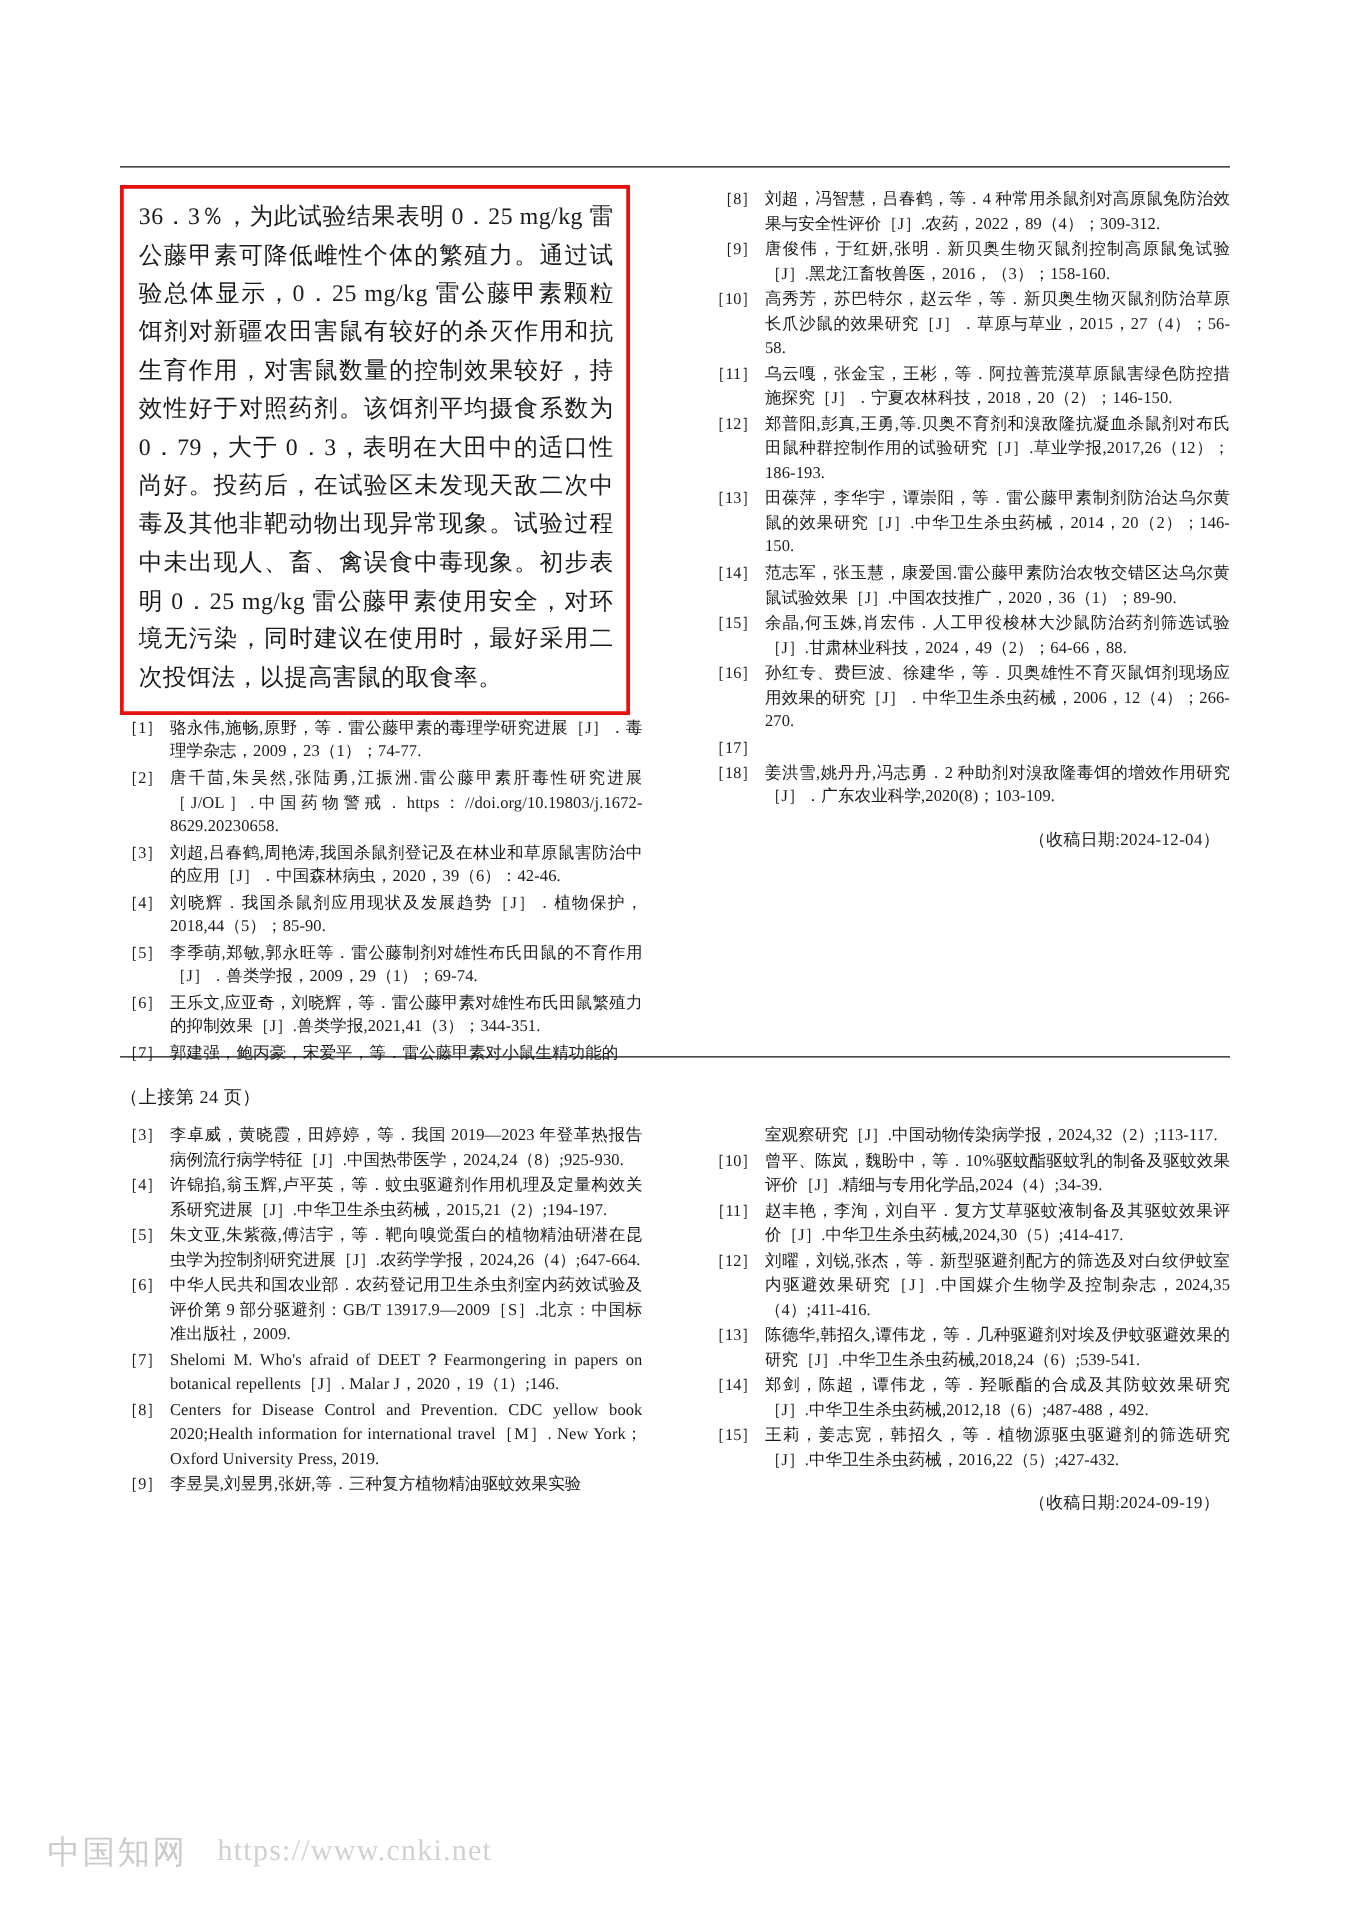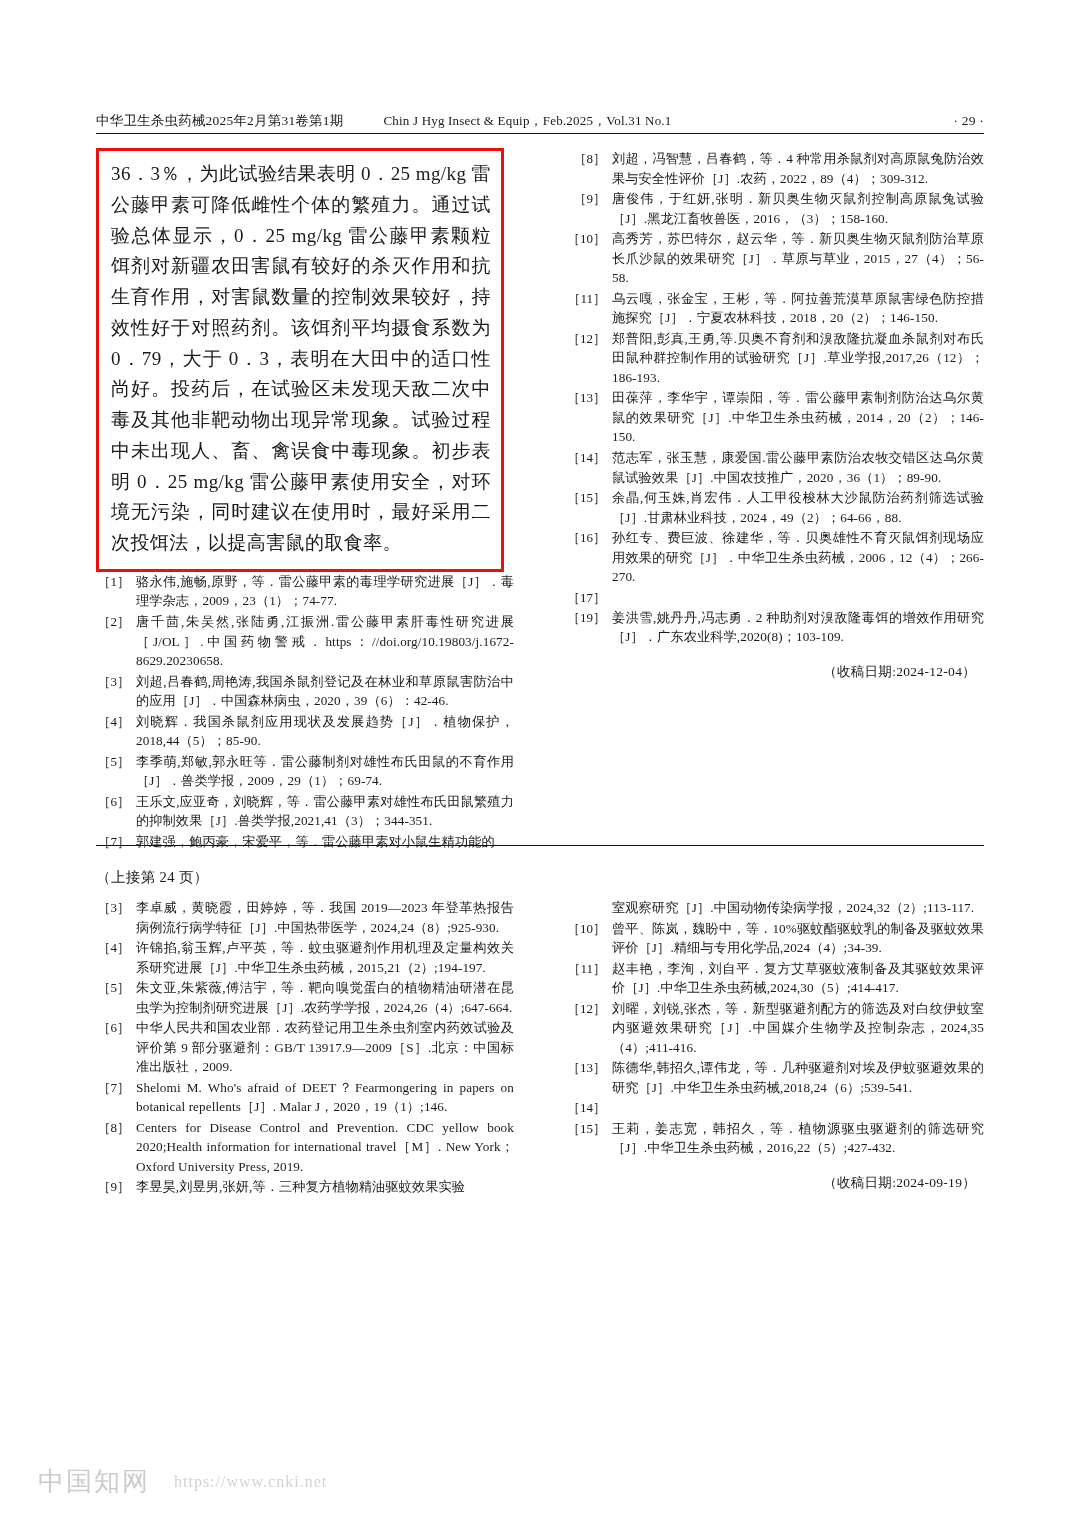--- a/index.html
+++ b/index.html
@@ -164,36 +164,31 @@
     opacity: 0.45;
   }
   .wm-cn {
     font-size: 26px;
     color: #8d8d8d;
     letter-spacing: 2px;
     font-family: "Liberation Serif", "DejaVu Serif", serif;
   }
   .wm-url {
     margin-left: 24px;
-    font-size: 16px;
+    font-size: 24px;
     color: #9a9a9a;
     letter-spacing: 1px;
     font-family: "Liberation Serif", "DejaVu Serif", serif;
   }
 </style>
 </head>
 <body>
 
 <div class="page">
 
-  <div class="running-head">
-    <span class="rh-cn">中华卫生杀虫药械2025年2月第31卷第1期</span>
-    <span class="rh-en">Chin J Hyg Insect &amp; Equip，Feb.2025，Vol.31 No.1</span>
-    <span class="rh-page">· 29 ·</span>
-  </div>
   <div class="rule-top"></div>
 
   <div class="cols">
 
     <div class="col col-left">
       <div class="redbox">
         <p>36．3％，为此试验结果表明 0．25 mg/kg 雷公藤甲素可降低雌性个体的繁殖力。通过试验总体显示，0．25 mg/kg 雷公藤甲素颗粒饵剂对新疆农田害鼠有较好的杀灭作用和抗生育作用，对害鼠数量的控制效果较好，持效性好于对照药剂。该饵剂平均摄食系数为 0．79，大于 0．3，表明在大田中的适口性尚好。投药后，在试验区未发现天敌二次中毒及其他非靶动物出现异常现象。试验过程中未出现人、畜、禽误食中毒现象。初步表明 0．25 mg/kg 雷公藤甲素使用安全，对环境无污染，同时建议在使用时，最好采用二次投饵法，以提高害鼠的取食率。</p>
       </div>
 
 
@@ -267,21 +262,21 @@
             <span class="txt">余晶,何玉姝,肖宏伟．人工甲役梭林大沙鼠防治药剂筛选试验［J］.甘肃林业科技，2024，49（2）；64-66，88.</span>
           </li>
         <li>
             <span class="num wide">［16］</span>
             <span class="txt">孙红专、费巨波、徐建华，等．贝奥雄性不育灭鼠饵剂现场应用效果的研究［J］．中华卫生杀虫药械，2006，12（4）；266-270.</span>
           </li>
         <li>
             <span class="num wide">［17］</span>
           </li>
         <li>
-            <span class="num wide">［19］</span>
+            <span class="num wide">［18］</span>
             <span class="txt">姜洪雪,姚丹丹,冯志勇．2 种助剂对溴敌隆毒饵的增效作用研究［J］．广东农业科学,2020(8)；103-109.</span>
           </li>
       </ul>
       <div class="received">（收稿日期:2024-12-04）</div>
     </div>
 
   </div>
 
   <div class="rule-mid"></div>
   <div class="cont-note">（上接第 24 页）</div>
@@ -337,20 +332,21 @@
         <li>
             <span class="num wide">［12］</span>
             <span class="txt">刘曜，刘锐,张杰，等．新型驱避剂配方的筛选及对白纹伊蚊室内驱避效果研究［J］.中国媒介生物学及控制杂志，2024,35（4）;411-416.</span>
           </li>
         <li>
             <span class="num wide">［13］</span>
             <span class="txt">陈德华,韩招久,谭伟龙，等．几种驱避剂对埃及伊蚊驱避效果的研究［J］.中华卫生杀虫药械,2018,24（6）;539-541.</span>
           </li>
         <li>
             <span class="num wide">［14］</span>
+            <span class="txt">郑剑，陈超，谭伟龙，等．羟哌酯的合成及其防蚊效果研究［J］.中华卫生杀虫药械,2012,18（6）;487-488，492.</span>
           </li>
         <li>
             <span class="num wide">［15］</span>
             <span class="txt">王莉，姜志宽，韩招久，等．植物源驱虫驱避剂的筛选研究［J］.中华卫生杀虫药械，2016,22（5）;427-432.</span>
           </li>
       </ul>
       <div class="received">（收稿日期:2024-09-19）</div>
     </div>
   </div>
 

